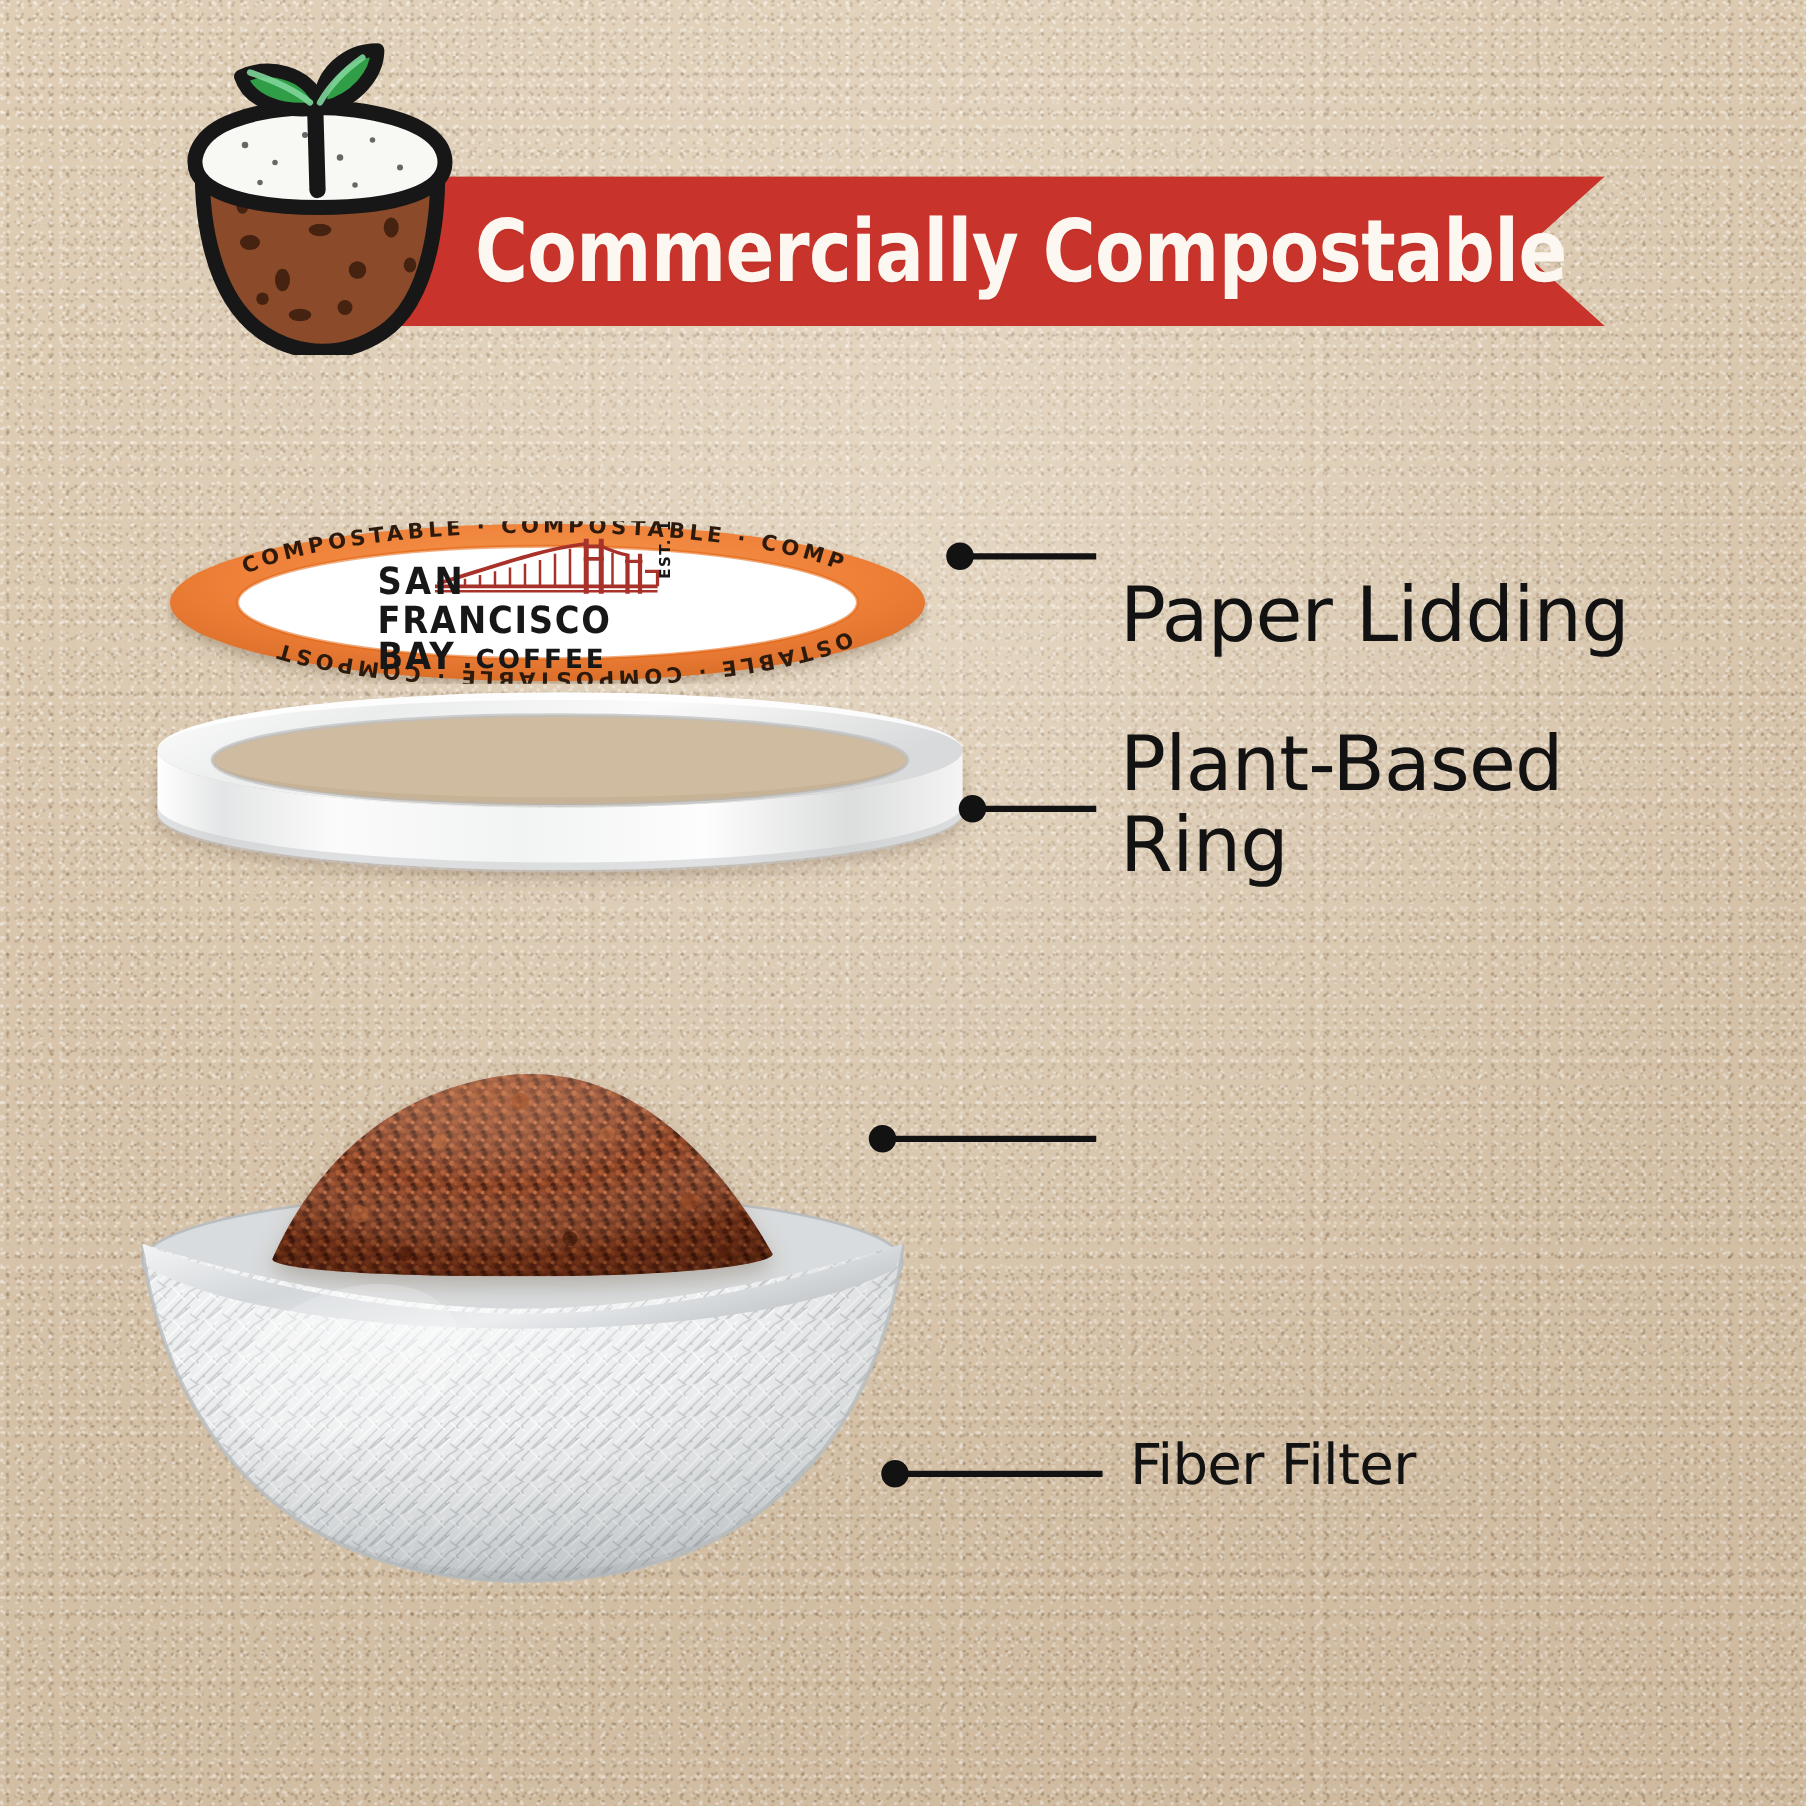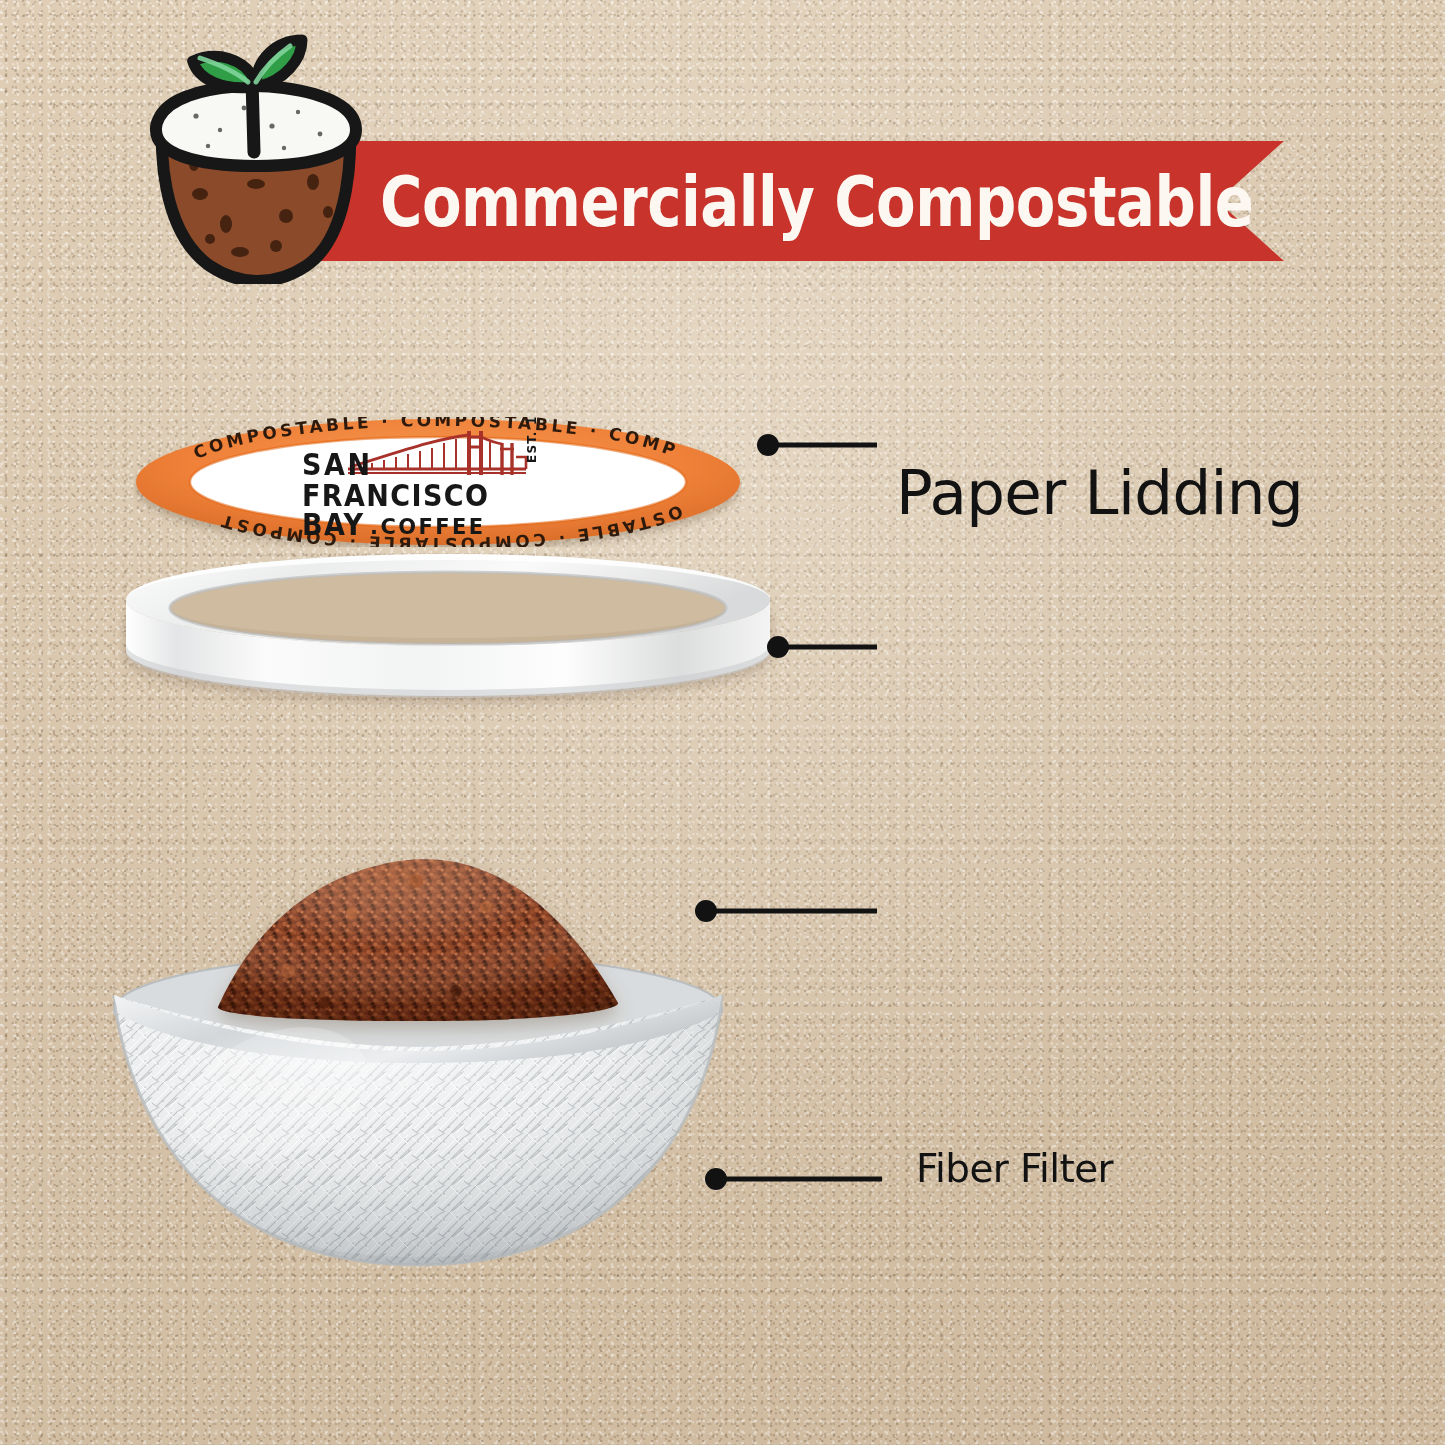--- a/index.html
+++ b/index.html
@@ -123,21 +123,21 @@
     line-height:1.06;
     white-space:pre-line;
   }
 
   .leader { position:absolute; z-index:6; }
 
   
   #callout-paper-lidding .callout-text { left:0; top:0; font-size:61px;margin-top:46px; }
   #callout-plant-ring   .callout-text { left:0; top:0; font-size:61px; }
   #callout-coffee       .callout-text { left:0; top:0; font-size:61px; }
-  #callout-fiber-filter .callout-text { left:16px; top:0; font-size:39px; }
+  #callout-fiber-filter .callout-text { left:4px; top:0; font-size:45px; }
 </style>
 </head>
 <body>
 
 <div id="stage">
 
   <div id="paper-texture"></div>
 
   <div id="banner-group">
 
@@ -417,19 +417,23 @@
     <g>
       <line x1="718" y1="1179" x2="882" y2="1179" stroke="#121212" stroke-width="5"></line>
       <circle cx="716" cy="1179" r="11" fill="#121212"></circle>
     </g>
   </svg>
 
   <div class="callout" id="callout-paper-lidding" style="left:896px; top:415px; width:520px; height:78px;">
     <div class="callout-text">Paper Lidding</div>
   </div>
 
+  <div class="callout" id="callout-plant-ring" style="left:896px; top:580px; width:520px; height:150px;">
+    <div class="callout-text">Plant-Based
+Ring</div>
+  </div>
 
 
   <div class="callout" id="callout-fiber-filter" style="left:900px; top:1148px; width:520px; height:78px;">
     <div class="callout-text">Fiber Filter</div>
   </div>
 
 </div>
 
 </body></html>

